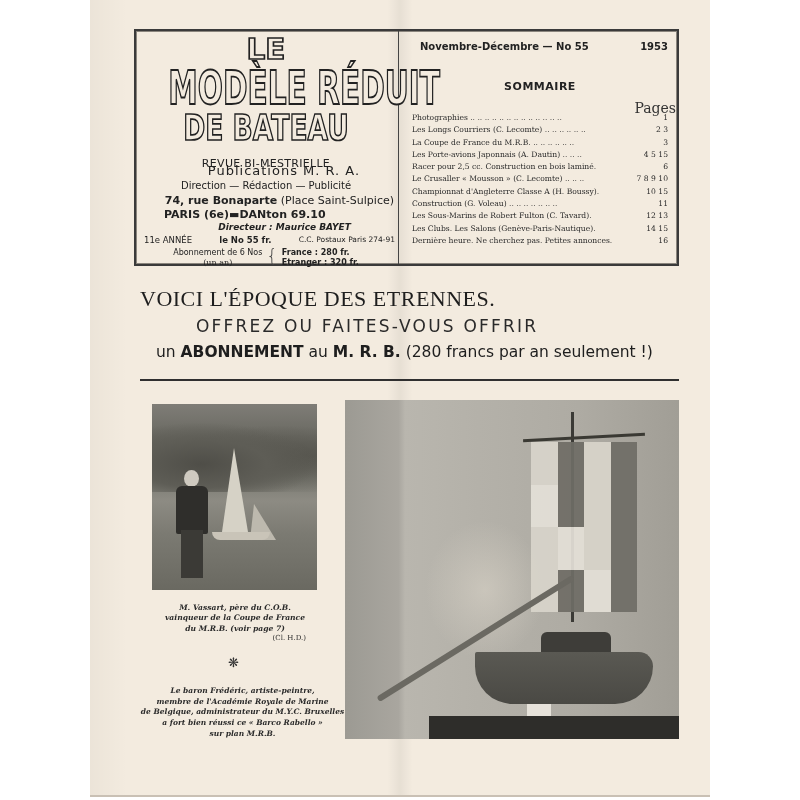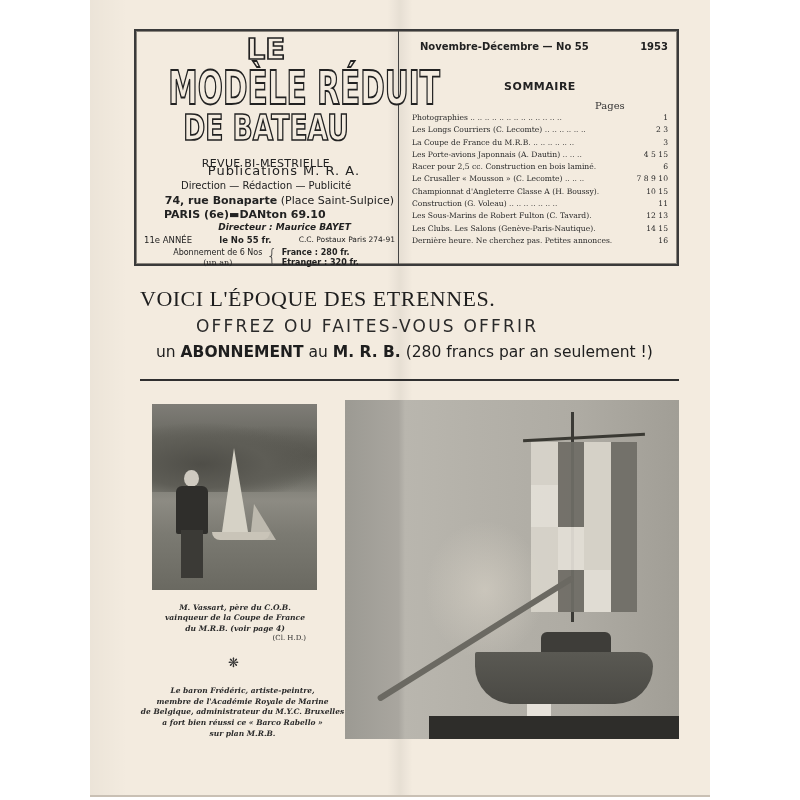--- a/index.html
+++ b/index.html
@@ -27,21 +27,21 @@
   .pub-annee { display:flex; justify-content:space-between; font-size:8.5px; padding:0 3px 0 10px; margin-top:3px; }
   .pub-annee .cc { font-size:7.5px; }
   .pub-abo { display:flex; align-items:flex-start; justify-content:center; font-size:8px; margin-top:3px; gap:4px; }
   .pub-abo .left { text-align:center; line-height:1.2; }
   .pub-abo .left .unan { font-family:"DejaVu Serif", serif; font-size:8px; }
   .pub-abo .brace { font-size:18px; line-height:0.9; font-weight:200; color:#444; }
   .pub-abo .right { font-weight:bold; line-height:1.25; }
 
   .issue-line { position:absolute; left:420px; top:41px; width:248px; display:flex; justify-content:space-between; font-family:"DejaVu Sans", sans-serif; font-weight:bold; font-size:10px; color:#222; }
   .sommaire-title { position:absolute; left:400px; top:80px; width:280px; text-align:center; font-family:"DejaVu Sans", sans-serif; font-weight:bold; font-size:11px; color:#222; letter-spacing:0.5px; }
-  .toc-pages-head { position:absolute; left:595px; top:100px; width:48px; font-size:10px; color:#333; }
+  .toc-pages-head { position:absolute; left:628px; top:100px; width:48px; text-align:right; font-size:14px; color:#333; }
   .toc { position:absolute; left:412px; top:112px; width:256px; font-size:7.6px; color:#2a2a2a; }
   .toc-row { display:flex; justify-content:space-between; height:12.3px; line-height:12.3px; white-space:nowrap; }
   .toc-row .t { overflow:hidden; }
   .toc-row .p { text-align:right; min-width:40px; }
 
   .headline1 { position:absolute; left:140px; top:286px; font-family:"Liberation Serif", serif; font-size:22px; color:#1e1e1e; letter-spacing:0.5px; }
   .headline2 { position:absolute; left:196px; top:316px; font-family:"DejaVu Sans", sans-serif; font-size:17px; color:#2a2a2a; letter-spacing:2.2px; font-weight:normal; }
   .headline3 { position:absolute; left:156px; top:343px; font-family:"DejaVu Sans", sans-serif; font-size:15.5px; color:#1e1e1e; }
   .headline3 b { font-weight:bold; }
   .rule { position:absolute; left:140px; top:379px; width:539px; height:1.5px; background:#2f2f2f; }
@@ -189,21 +189,21 @@
       <div class="body"></div>
       <div class="legs"></div>
   </div>
   <div class="p1-sail"></div>
   <div class="p1-sail2"></div>
   <div class="p1-hull"></div>
 </div>
 <div class="caption1">
   <div>M. Vassart, père du C.O.B.</div>
   <div>vainqueur de la Coupe de France</div>
-  <div>du M.R.B. (voir page 4)</div>
+  <div>du M.R.B. (voir page 7)</div>
   <span class="credit">(Cl. H.D.)</span>
 </div>
 <div class="ornament">❋</div>
 <div class="caption2">
   <div>Le baron Frédéric, artiste-peintre,</div>
   <div>membre de l'Académie Royale de Marine</div>
   <div>de Belgique, administrateur du M.Y.C. Bruxelles</div>
   <div>a fort bien réussi ce « Barco Rabello »</div>
   <div>sur plan M.R.B.</div>
 </div>

